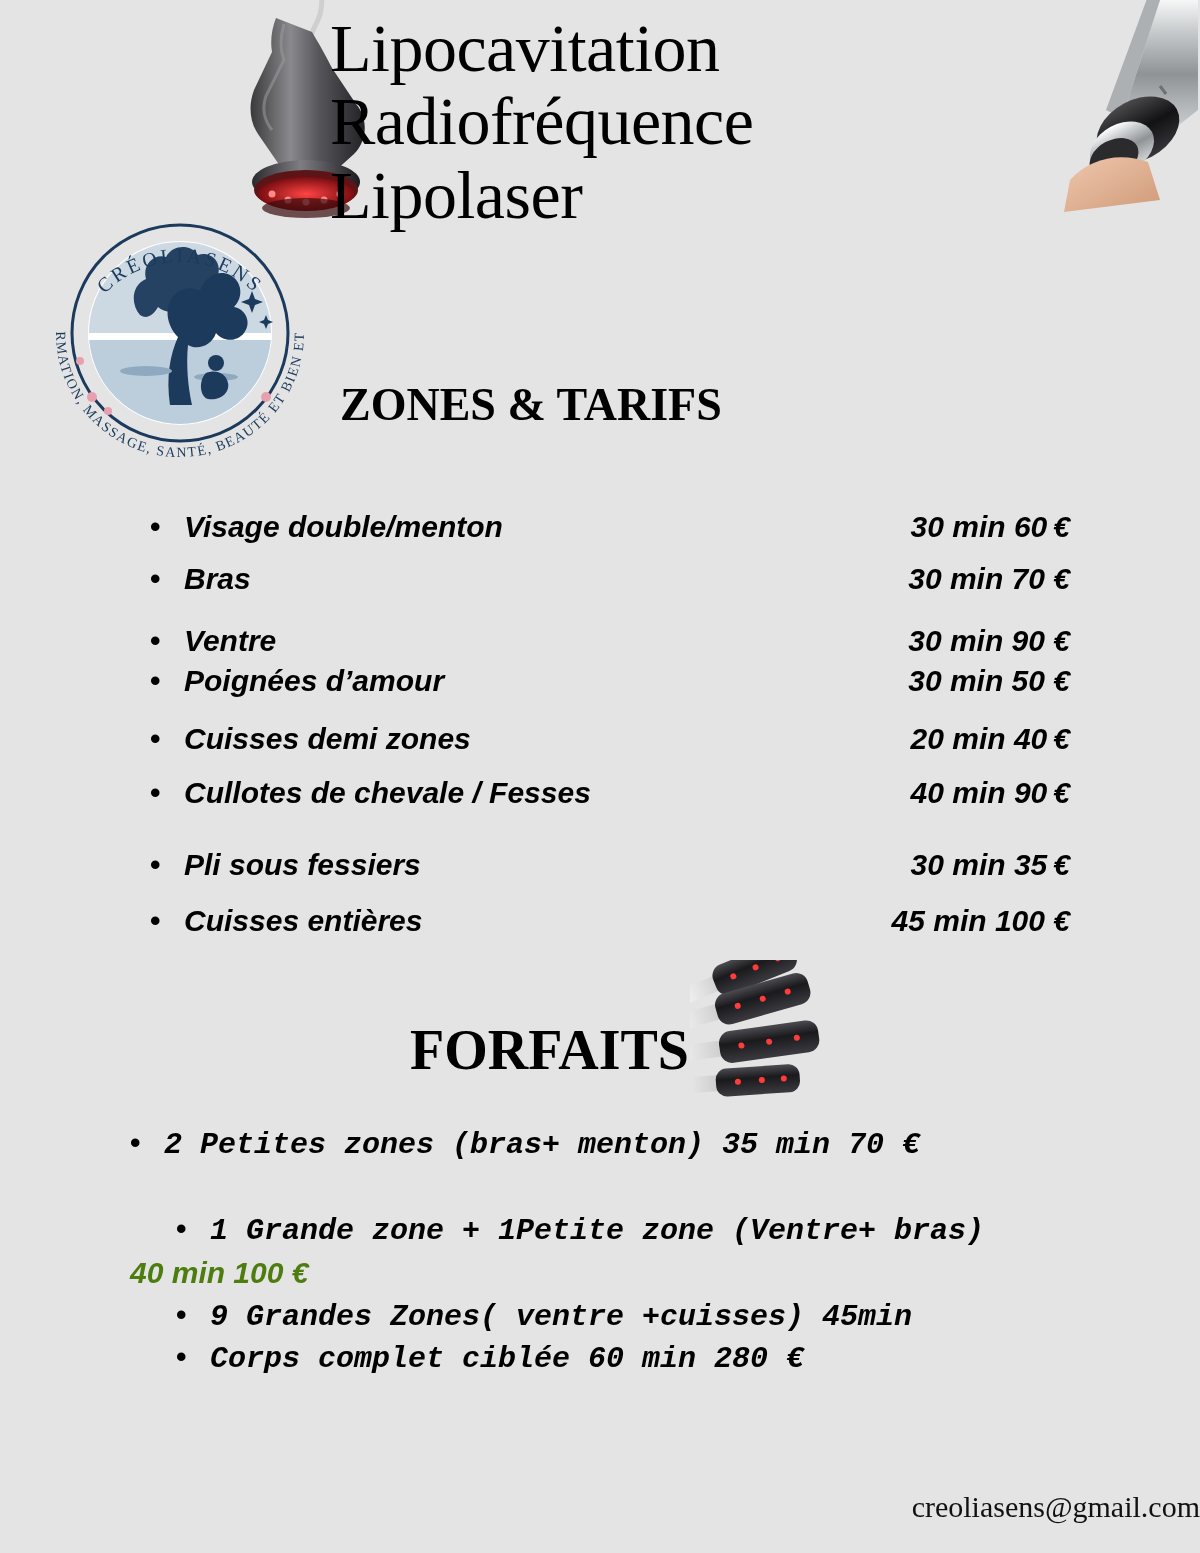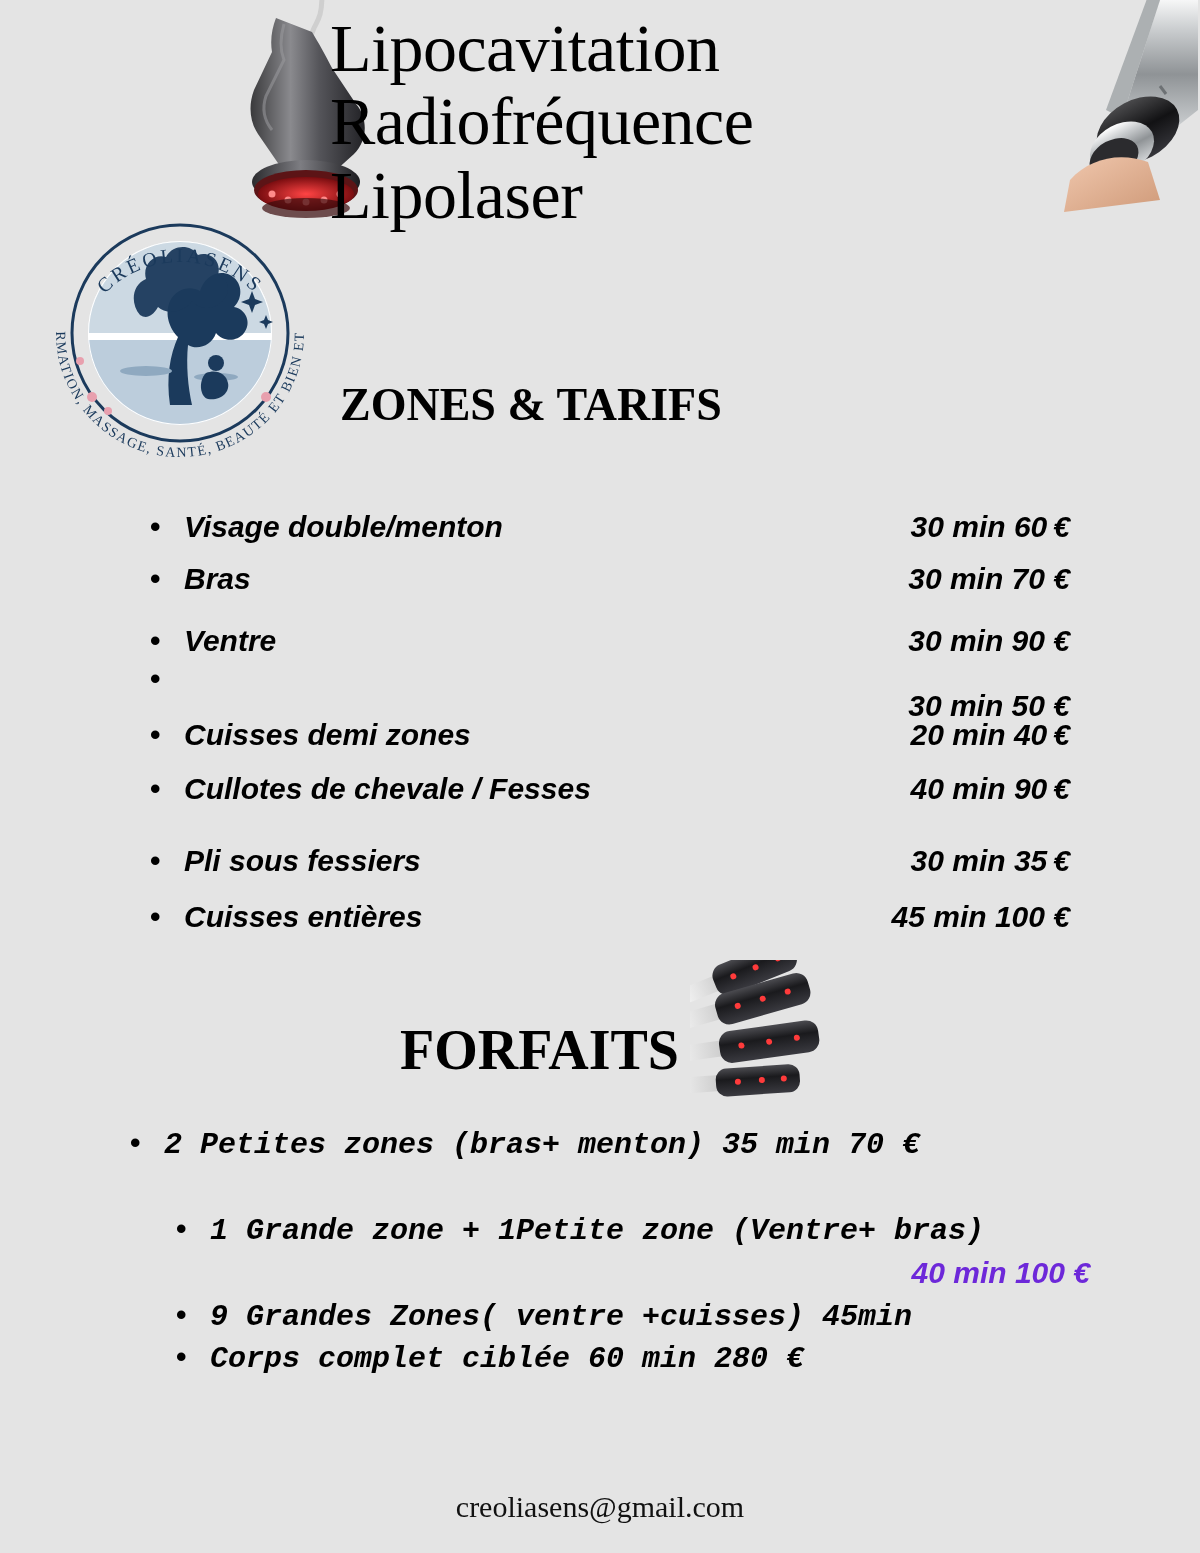--- a/index.html
+++ b/index.html
@@ -71,21 +71,21 @@
     left: 340px;
     top: 372px;
     font-family: "Liberation Serif", serif;
     font-weight: bold;
     font-size: 46px;
     color: #000;
     margin-top: 6px;
   }
   .section-forfaits {
     position: absolute;
-    left: 400px;
+    left: 410px;
     top: 1018px;
     font-family: "Liberation Serif", serif;
     font-weight: bold;
     font-size: 56px;
     color: #000;
   }
 
   
   .zones-list {
     position: absolute;
@@ -138,35 +138,35 @@
     align-items: baseline;
     font-style: italic;
     font-weight: bold;
     font-size: 30px;
     color: #000;
     margin-bottom: 6px;
   }
   .forfait-row.indent { padding-left: 46px; }
   .forfait-text { flex: 1 1 auto; font-family: Liberation Mono, monospace; }
   .forfait-cont {
-    text-align: right;
+    text-align: left;
     font-style: italic;
     font-weight: bold;
     font-size: 30px;
-    color: #6d28d9;
+    color: #4d7c0f;
     margin-bottom: 10px;
   }
 
   
   .footer-email {
     position: absolute;
     left: 0;
     right: 0;
     top: 1490px;
-    text-align: center;
+    text-align: right;
     font-family: "Liberation Serif", serif;
     font-size: 30px;
     color: #111;
   }
 </style>
 </head>
 <body>
 
 <div class="photo-top-left">
   <svg viewBox="0 0 170 250" width="170" height="250">
@@ -318,20 +318,21 @@
   <div class="zone-row" style="margin-bottom:6px;">
     <span class="bullet">•</span>
     <span class="zone-row-inner">
       <span class="zone-name">Ventre</span>
       <span class="zone-price">30  min  90 €</span>
     </span>
   </div>
   <div class="zone-row" style="margin-bottom:24px;">
     <span class="bullet">•</span>
     <span class="zone-row-inner">
+      <span class="zone-name">Poignées d’amour</span>
       <span class="zone-price">30 min  50 €</span>
     </span>
   </div>
   <div class="zone-row" style="margin-bottom:20px;">
     <span class="bullet">•</span>
     <span class="zone-row-inner">
       <span class="zone-name">Cuisses demi   zones</span>
       <span class="zone-price">20   min  40 €</span>
     </span>
   </div>

